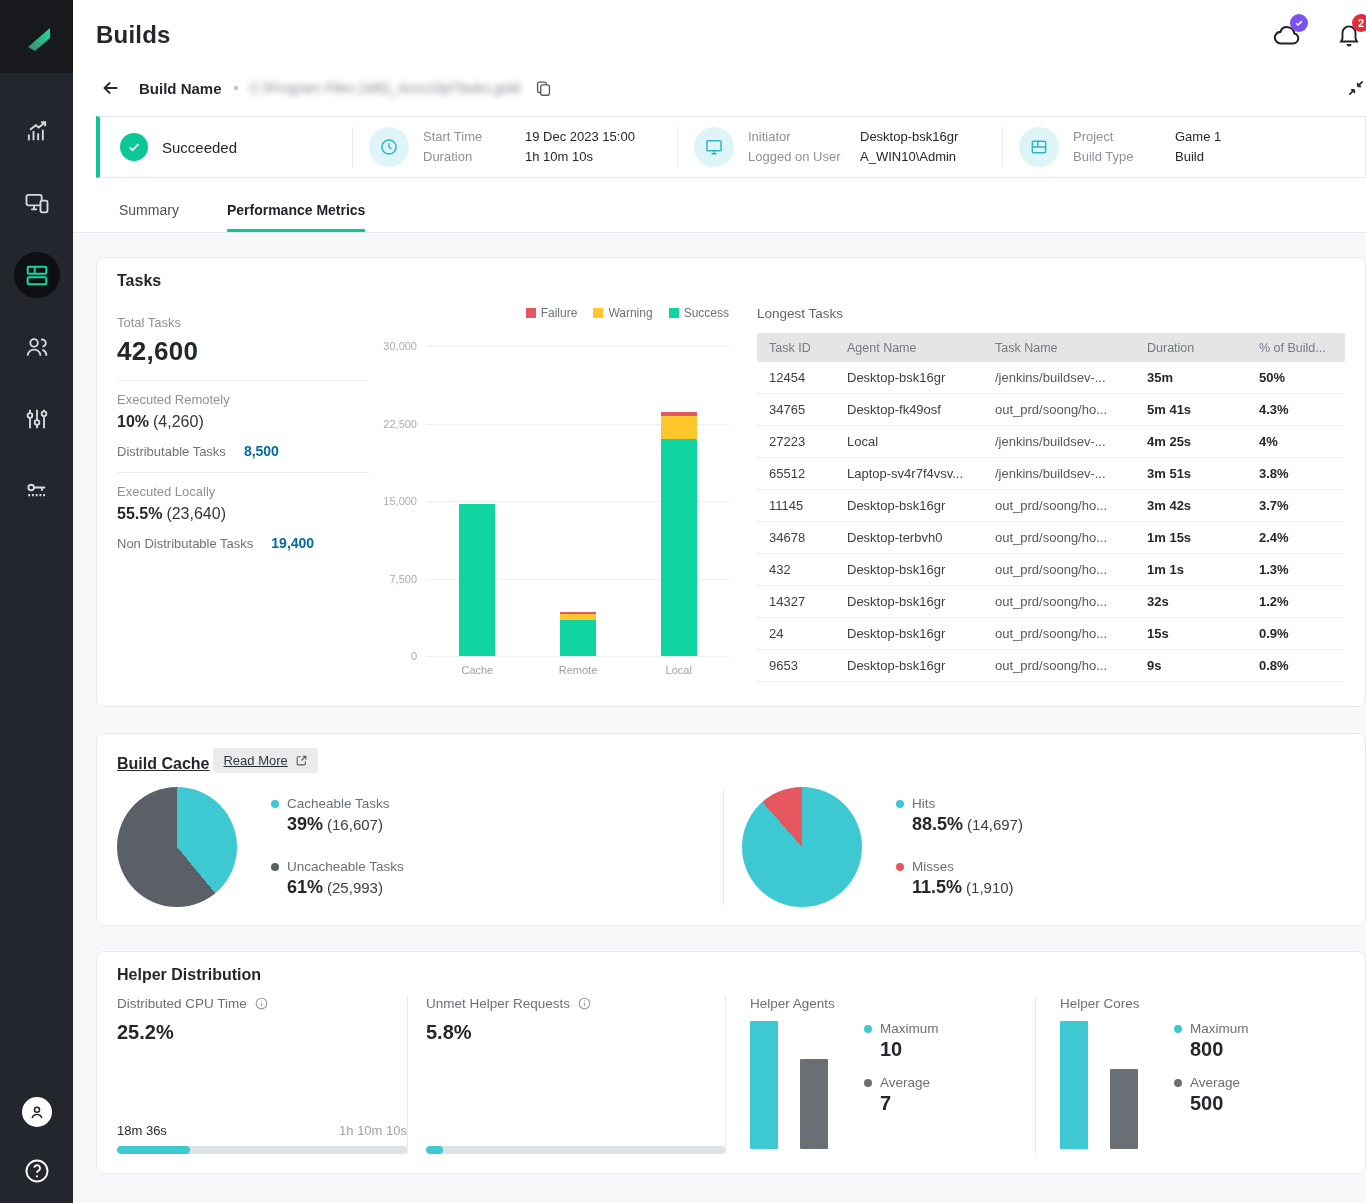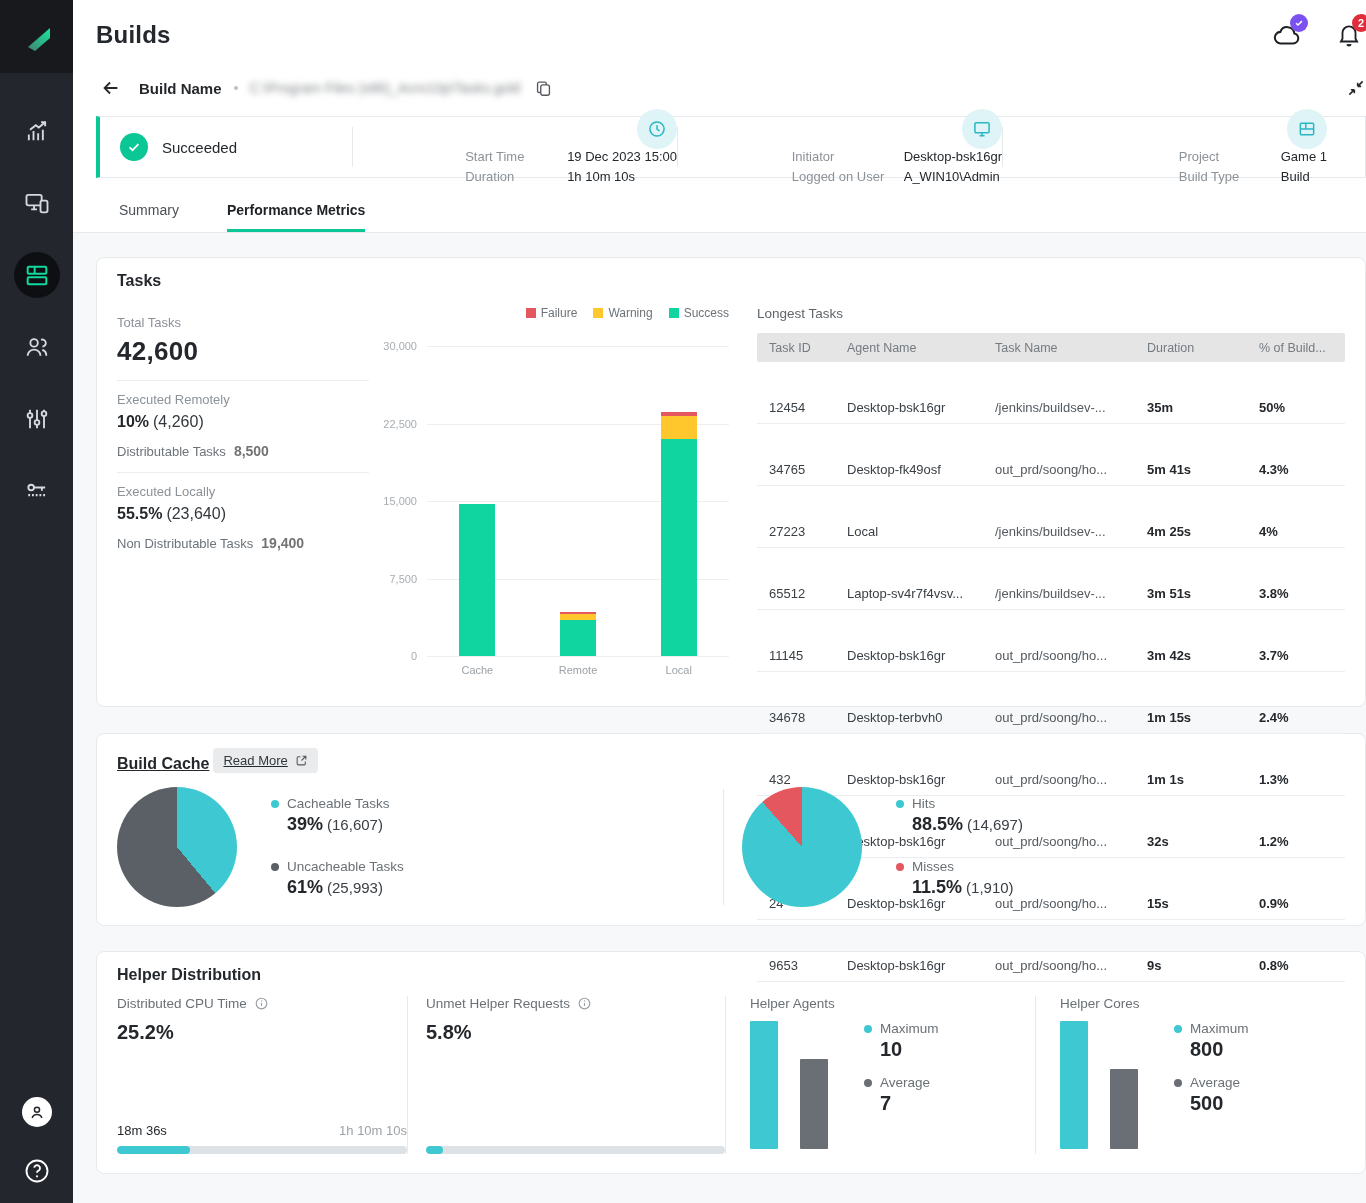--- a/index.html
+++ b/index.html
@@ -35,21 +35,21 @@
   .crumb-path { font-size:14px; color:#85888C; filter:blur(3.2px); user-select:none; }
   .copy-icon { width:19px; height:19px; color:#55595E; margin-left:14px; cursor:pointer; }
   .collapse-icon { margin-left:auto; width:20px; height:20px; color:#24282C; cursor:pointer; }
 
   .status-card { margin:10px 26px 0 23px; height:62px; background:#fff; border:1px solid #E7EAEC; border-left:4px solid #0BC795; display:flex; align-items:center; }
   .status-first { display:flex; align-items:center; width:252px; padding-left:20px; }
   .check-circle { width:28px; height:28px; border-radius:50%; background:#0BC795; color:#fff; display:flex; align-items:center; justify-content:center; }
   .check-circle svg { width:14px; height:14px; }
   .status-text { font-size:15px; font-weight:500; margin-left:14px; }
   .status-sep { width:1px; height:40px; background:#E7EAEC; }
-  .status-sec { display:flex; align-items:flex-end; width:324px; padding-left:16px;flex-direction:column; }
+  .status-sec { display:flex; align-items:center; width:324px; padding-left:16px; }
   .sec-icon { width:40px; height:40px; border-radius:50%; background:#DFF4F6; color:#2BB6C3; display:flex; align-items:center; justify-content:center; flex-shrink:0; }
   .sec-icon svg { width:20px; height:20px; }
   .sec-rows { margin-left:14px; display:flex; flex-direction:column; gap:4px; }
   .sec-row { display:flex; font-size:13px; line-height:16px; }
   .sec-label { width:102px; color:#8B9298; }
   .sec-value { color:#24282C; }
   .status-sec.wide .sec-label { width:112px; }
 
   .tabs { margin-top:14px; display:flex; padding-left:46px; border-bottom:1px solid #E7EAEC; }
   .tab { font-size:14px; color:#4A5056; padding:10px 0 11px; margin-right:48px; cursor:pointer; border-bottom:3px solid transparent; }
@@ -66,42 +66,42 @@
   .stats-col { width:252px; flex-shrink:0; }
   .stat-group { padding:11px 0 13px; }
   .stat-group + .stat-group { border-top:1px solid #EBEEF0; }
   .stat-label { font-size:13px; color:#8B9298; }
   .stat-big { font-size:26px; font-weight:700; margin-top:6px; letter-spacing:.3px; }
   .stat-val-row { margin-top:6px; font-size:16px; }
   .stat-val { font-weight:700; }
   .stat-paren { color:#33383D; margin-left:4px; }
   .stat-sub { display:flex; margin-top:12px; font-size:13px; align-items:baseline; }
   .stat-sub-label { color:#6C7379; }
-  .stat-sub-val { margin-left:8px; font-size:14px; font-weight:600; color:#737373; }
+  .stat-sub-val { margin-left:18px; font-size:14px; font-weight:600; color:#0369a1; }
 
   .chart-col { width:352px; flex-shrink:0; margin-left:8px; display:flex; flex-direction:column; }
   .chart-legend { display:flex; justify-content:flex-end; gap:16px; font-size:12px; color:#6C7379; margin-top:2px; }
   .legend-item { display:flex; align-items:center; gap:5px; }
   .legend-sq { width:10px; height:10px; }
   .plot-wrap { display:flex; margin-top:26px; }
   .yticks { width:50px; position:relative; height:310px; flex-shrink:0; }
   .ytick { position:absolute; right:10px; transform:translateY(-50%); font-size:11px; color:#A7ADB2; }
   .plot { flex:1; position:relative; height:310px; }
   .gridline { position:absolute; left:0; right:0; height:1px; background:#EDF0F1; }
   .bar { position:absolute; bottom:0; width:36px; transform:translateX(-50%); display:flex; flex-direction:column; }
   .bar-seg { width:100%; }
   .xlabels { display:flex; margin-left:50px; margin-top:8px; }
   .xlabel { flex:1; text-align:center; font-size:11px; color:#9CA2A7; }
 
   .table-col { flex:1; margin-left:28px; min-width:0; }
   .table-title { font-size:13.5px; color:#5E656B; margin-top:2px; }
   .ltable { margin-top:12px; }
   .lt-row { display:grid; grid-template-columns:78px 148px 152px 112px 98px; align-items:center; }
   .lt-head { background:#e5e5e5; height:29px; font-size:12.5px; color:#747B81; border-radius:2px; }
-  .lt-body .lt-row { height:32px; border-bottom:1px solid #EBEEF0; font-size:13px; cursor:pointer;margin-top:30px; }
+  .lt-body .lt-row { height:32px; border-bottom:1px solid #EBEEF0; font-size:13px; cursor:pointer; }
   .lt-cell { padding-left:12px; white-space:nowrap; overflow:hidden; }
   .lt-body .lt-cell.c0, .lt-body .lt-cell.c1 { color:#3A4045; }
   .lt-body .lt-cell.c2 { color:#53595E; }
   .lt-body .lt-cell.c3, .lt-body .lt-cell.c4 { font-weight:700; color:#24282C; }
 
   
   .cache-panel { height:193px; margin-bottom:25px; }
   .cache-title-row { display:flex; align-items:flex-end; gap:4px;text-decoration:underline; }
   .read-more-btn { background:#E9EBED; border:none; border-radius:4px; padding:5px 10px; font-size:13px; color:#33383D; display:flex; align-items:center; gap:7px; cursor:pointer; font-family:inherit; }
   .read-more-btn svg { width:13px; height:13px; color:#55595E; }

